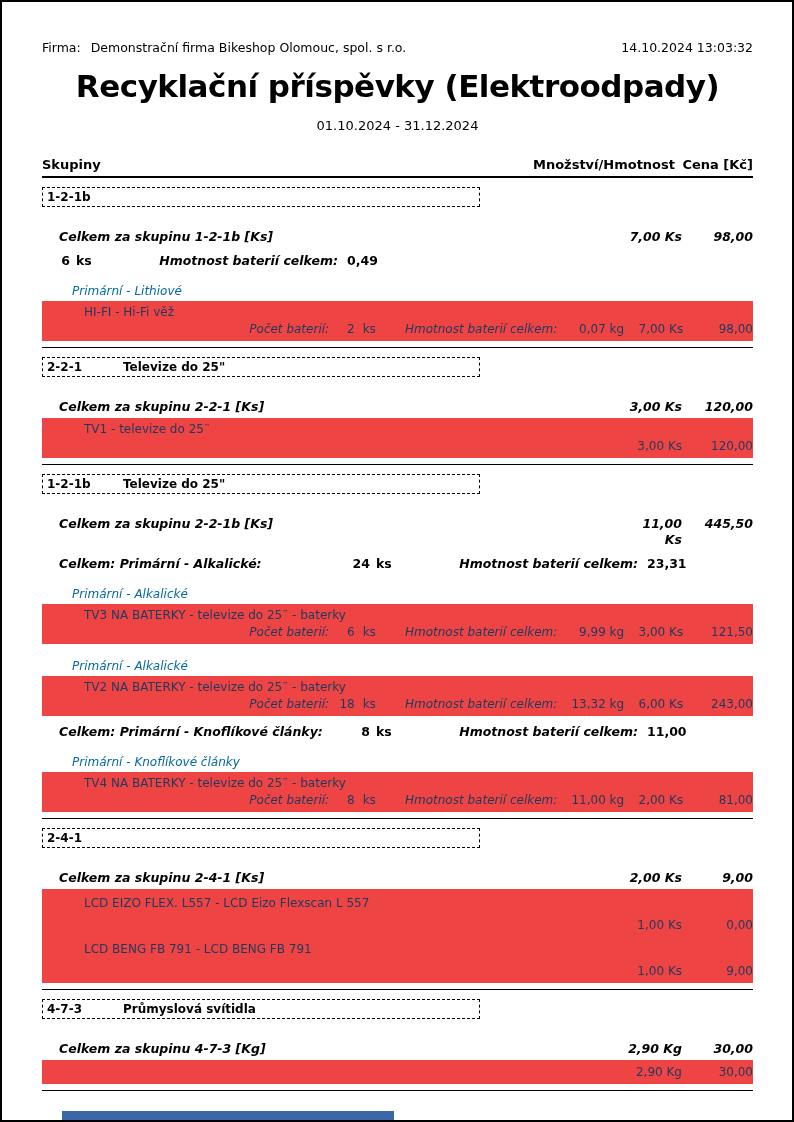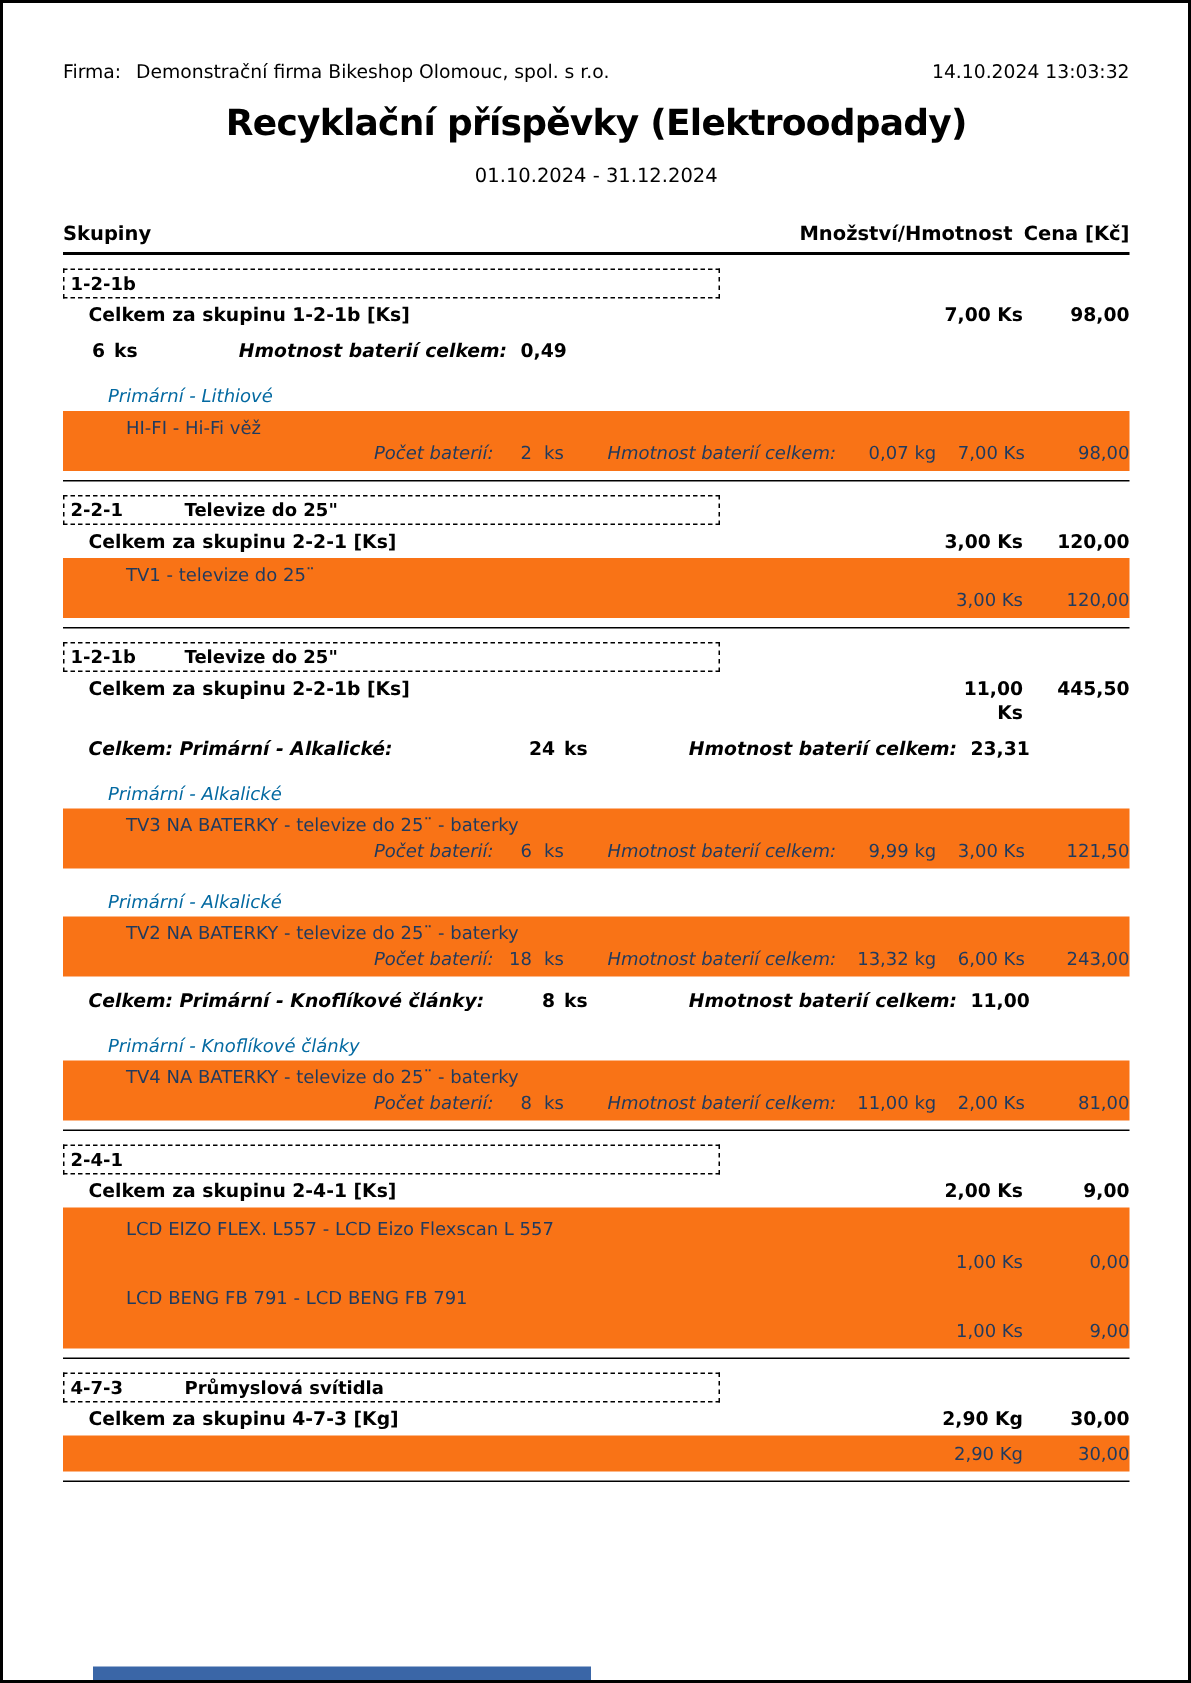--- a/index.html
+++ b/index.html
@@ -9,51 +9,51 @@
     box-sizing:border-box;
     border:2px solid #000;
     font-family:"DejaVu Sans", sans-serif;
     color:#000;
     overflow:hidden;
   }
   .content{padding:36px 39px 16px 40px;}
   
   .topline{display:flex;justify-content:space-between;font-size:12.5px;margin-top:2px;}
   .firm{display:flex;gap:10px;}
-  .title{text-align:center;font-size:24px;font-weight:bold;margin-top:13px;letter-spacing:-0.5px;}
+  .title{text-align:center;font-size:31px;font-weight:bold;margin-top:13px;letter-spacing:-0.5px;}
   .period{text-align:center;font-size:13px;margin-top:14px;}
   
   .thead{display:flex;align-items:flex-end;margin-top:24px;font-size:13px;font-weight:bold;}
   .th-groups{flex:1;}
   .th-qty{margin-left:auto;text-align:left;}
   .th-price{width:78px;text-align:right;}
   .head-rule{border:none;border-top:2px solid #000;margin:4px 0 0 0;}
   .sec-rule{border:none;border-top:1px solid #000;margin:6px 0 0 0;}
   
   .groupbox{
     margin-top:9px;width:438px;box-sizing:border-box;
     border:1px dashed #000;
     font-size:12px;font-weight:bold;
     padding:2px 4px 2px 4px;line-height:14px;
     display:flex;
   }
   .gcode{width:76px;}
   
-  .total-row{display:flex;margin-top:3px;font-size:12.5px;font-weight:bold;line-height:16px;}
+  .total-row{display:flex;margin-top:22px;font-size:12.5px;font-weight:bold;line-height:16px;font-style:italic;}
   .t-label{flex:1;padding-left:17px;}
   .col-qty{width:60px;text-align:right;}
   .col-price{width:71px;text-align:right;}
   .bat-row{display:flex;margin-top:8px;font-size:12.5px;font-weight:bold;line-height:16px;}
   .b-label{width:300px;box-sizing:border-box;padding-left:17px;font-style:italic;}
   .b-count{width:28px;text-align:right;}
   .b-unit{width:26px;padding-left:6px;}
   .b-wlabel{width:236px;text-align:right;font-style:italic;}
   .b-weight{width:60px;padding-left:9px;}
   .subgroup{margin-top:15px;font-size:12px;font-style:italic;color:#0369a1;padding-left:30px;line-height:14px;}
-  .item{background:#f97316;margin-top:3px;padding:3px 0 4px 0;color:#1f3a5f;font-size:12px;}
+  .item{background:#ef4444;margin-top:3px;padding:3px 0 4px 0;color:#1f3a5f;font-size:12px;}
   .item-name{padding-left:42px;line-height:16px;}
   .detail-line{display:flex;line-height:16px;margin-top:1px;}
   .d-poc{width:292px;text-align:right;font-style:italic;}
   .d-count{width:26px;text-align:right;}
   .d-unit{width:24px;padding-left:8px;}
   .d-wlabel{width:174px;text-align:right;font-style:italic;}
   .d-weight{width:68px;text-align:right;}
   .d-qty{width:60px;text-align:right;}
   .d-price{width:71px;text-align:right;}
   .spacer{flex:1;}

